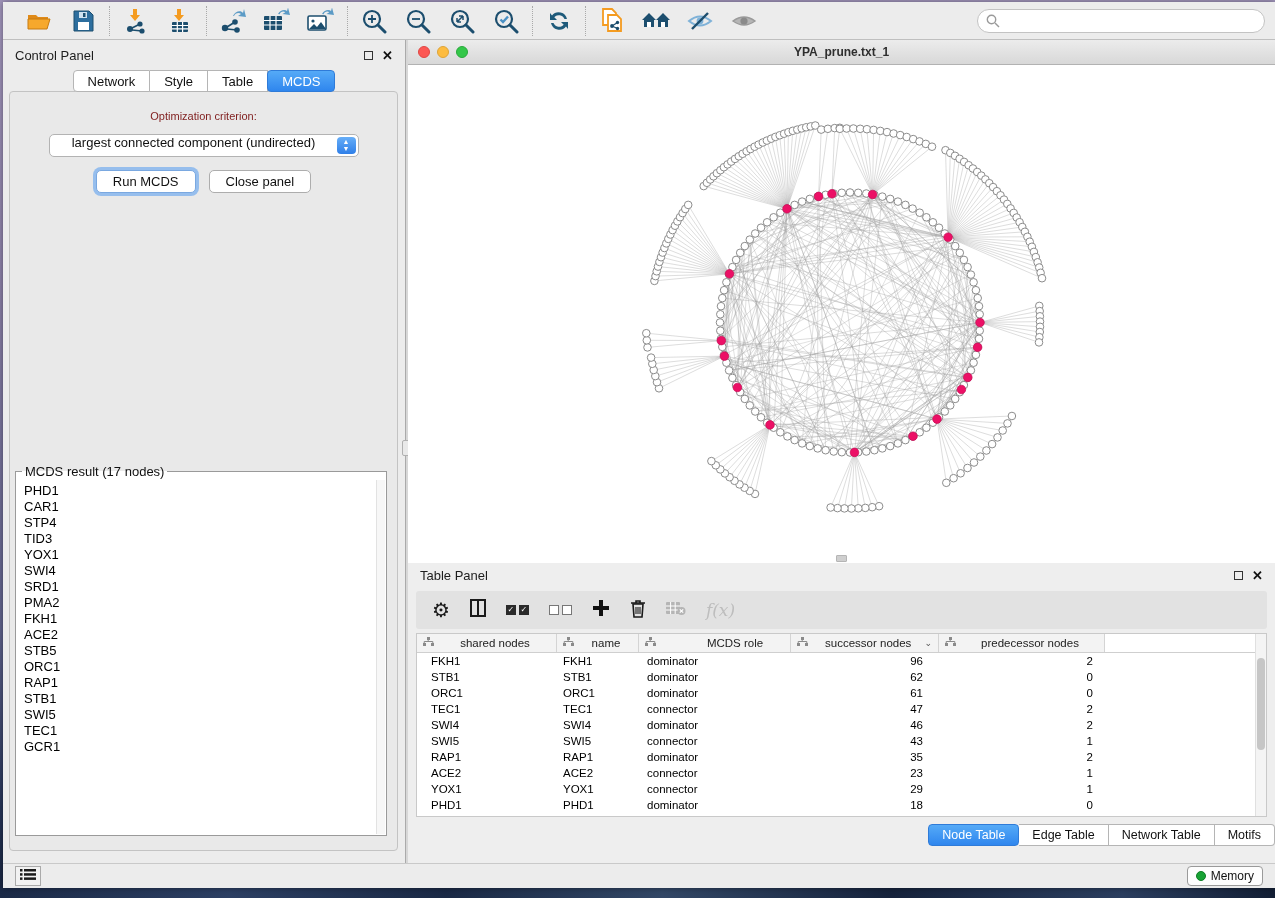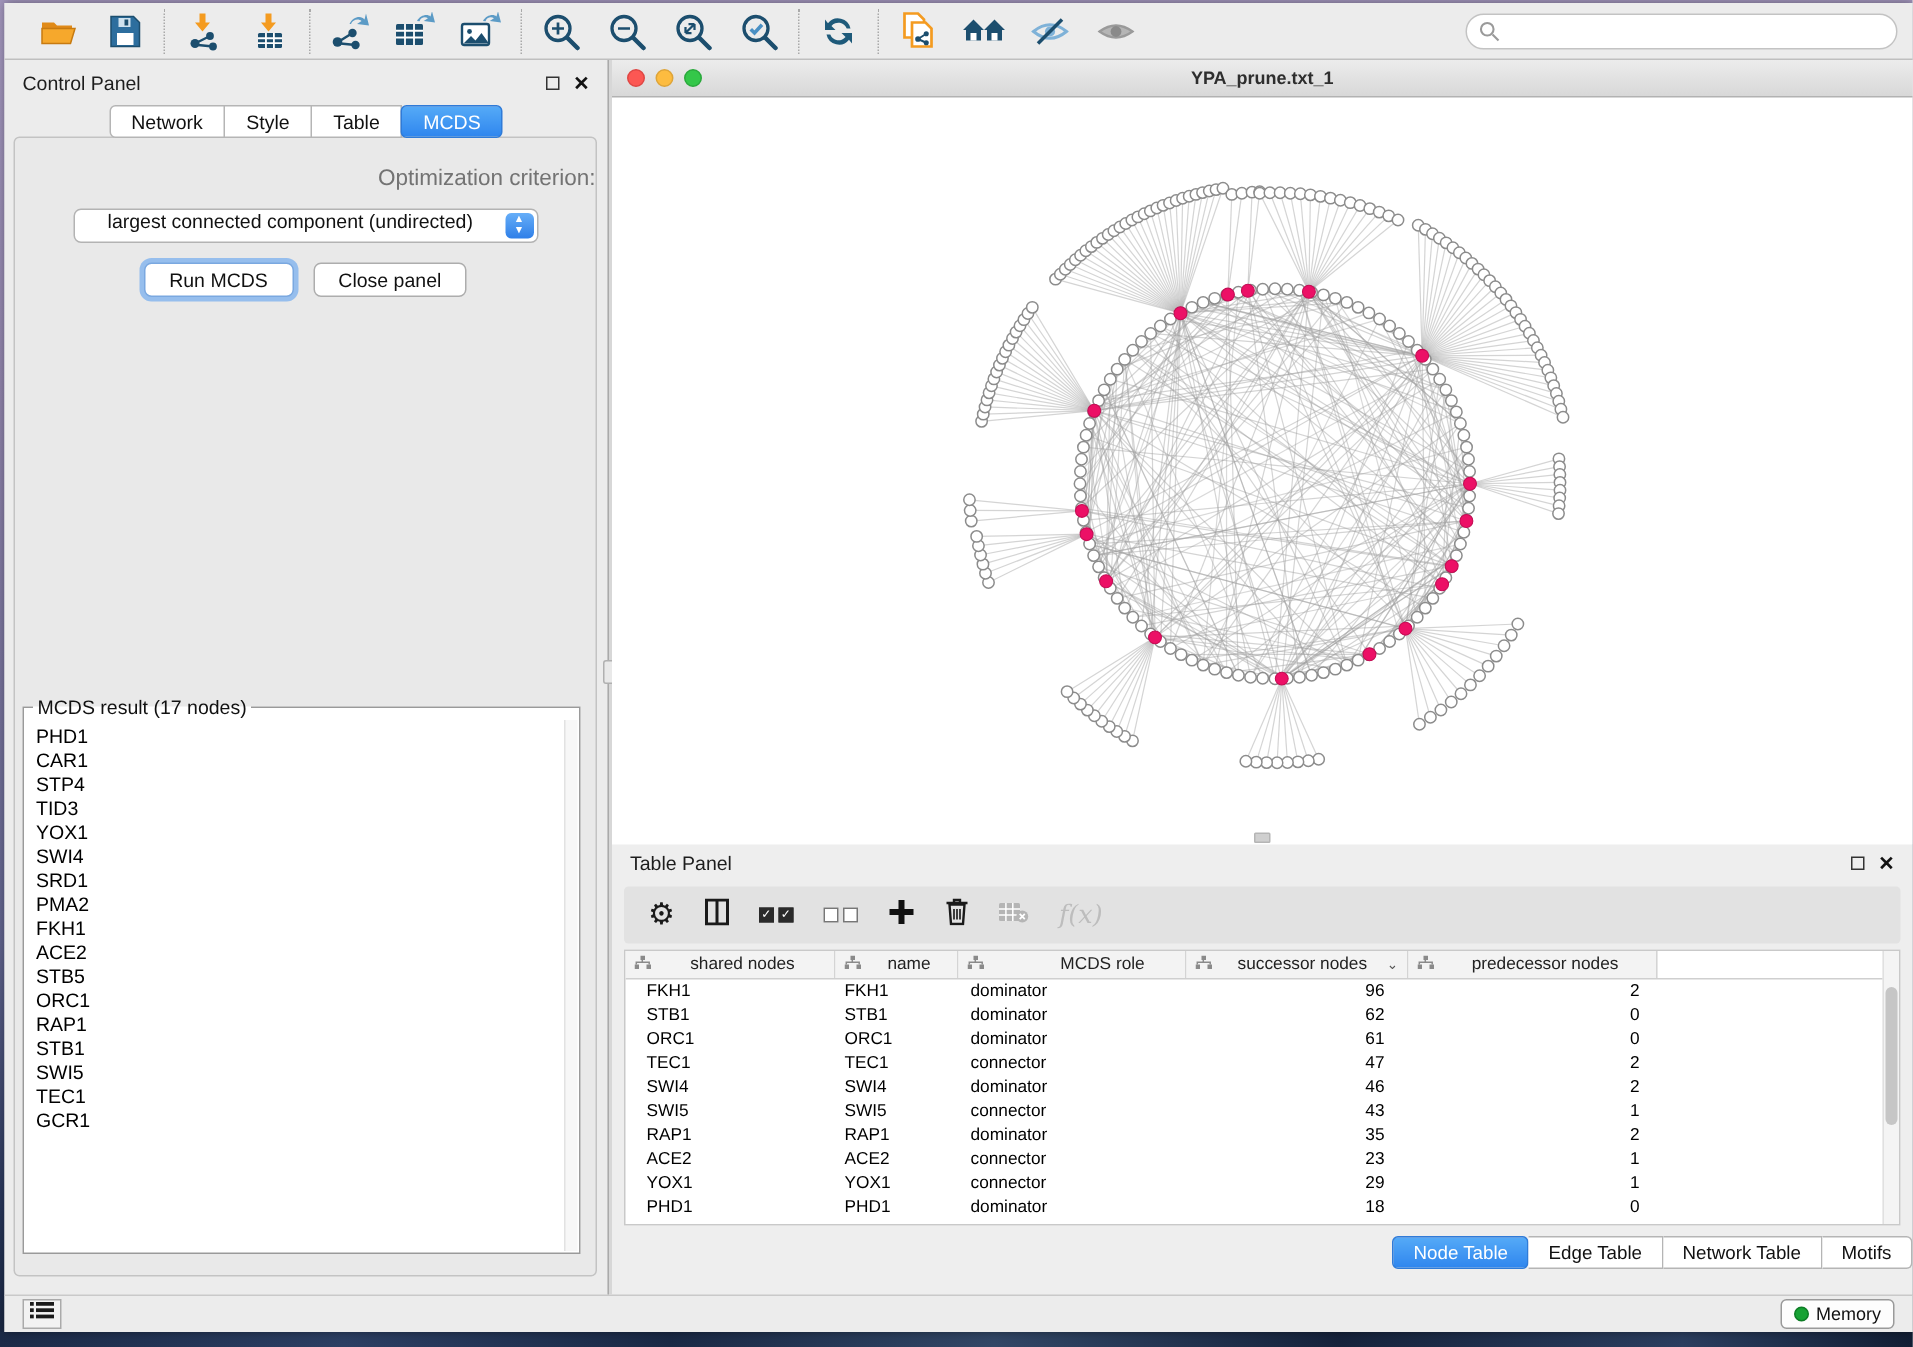--- a/index.html
+++ b/index.html
@@ -36,21 +36,21 @@
   .close-ic { font-size:13px; font-weight:bold; color:#111; line-height:1; }
   .ctabs { display:flex; justify-content:center; height:22px; flex:none; position:relative; z-index:2; }
   .ctab { min-width:56px; padding:0 14px; height:22px; display:flex; align-items:center; justify-content:center;
     background:#fff; border:1px solid #b5b5b5; border-left:none; font-size:13px; color:#111; }
   .ctab:first-child { border-left:1px solid #b5b5b5; border-radius:4px 0 0 4px; }
   .ctab:last-child { border-radius:0 4px 4px 0; }
   .ctab.active { background:linear-gradient(180deg,#55aaf7,#2f86ee); color:#fff; border:1px solid #2f7bd8;
     border-radius:4px; margin-left:-1px; }
   .cbody { flex:1; margin:-1px 7px 12px 6px; background:#e9e9e9; border:1px solid #c3c3c3;
     border-radius:4px; position:relative; }
-  .crit-label { text-align:right; margin-top:18px; font-size:15px; color:#737373; }
+  .crit-label { text-align:center; margin-top:18px; font-size:11px; color:#7f1d1d; }
   .dropdown { margin:12px auto 0; width:310px; height:23px; background:#fff; border:1px solid #b3b3b3;
     border-radius:5px; display:flex; align-items:flex-start; position:relative; }
   .dropdown .dd-text { flex:1; text-align:center; font-size:13px; color:#111; padding-right:20px; }
   .dd-step { position:absolute; right:2px; top:2px; bottom:2px; width:19px; border-radius:4px;
     background:linear-gradient(180deg,#66aef8,#2f7fe8); display:flex; flex-direction:column;
     align-items:center; justify-content:center; gap:1px; }
   .dd-step span { color:#fff; font-size:7px; line-height:6px; }
   .btn-row { display:flex; justify-content:center; gap:13px; margin-top:13px; }
   .pbtn { height:23px; background:#fff; border:1px solid #adadad; border-radius:5px; font-size:13px;
     color:#111; display:flex; align-items:center; justify-content:center; padding:0 16px; }

